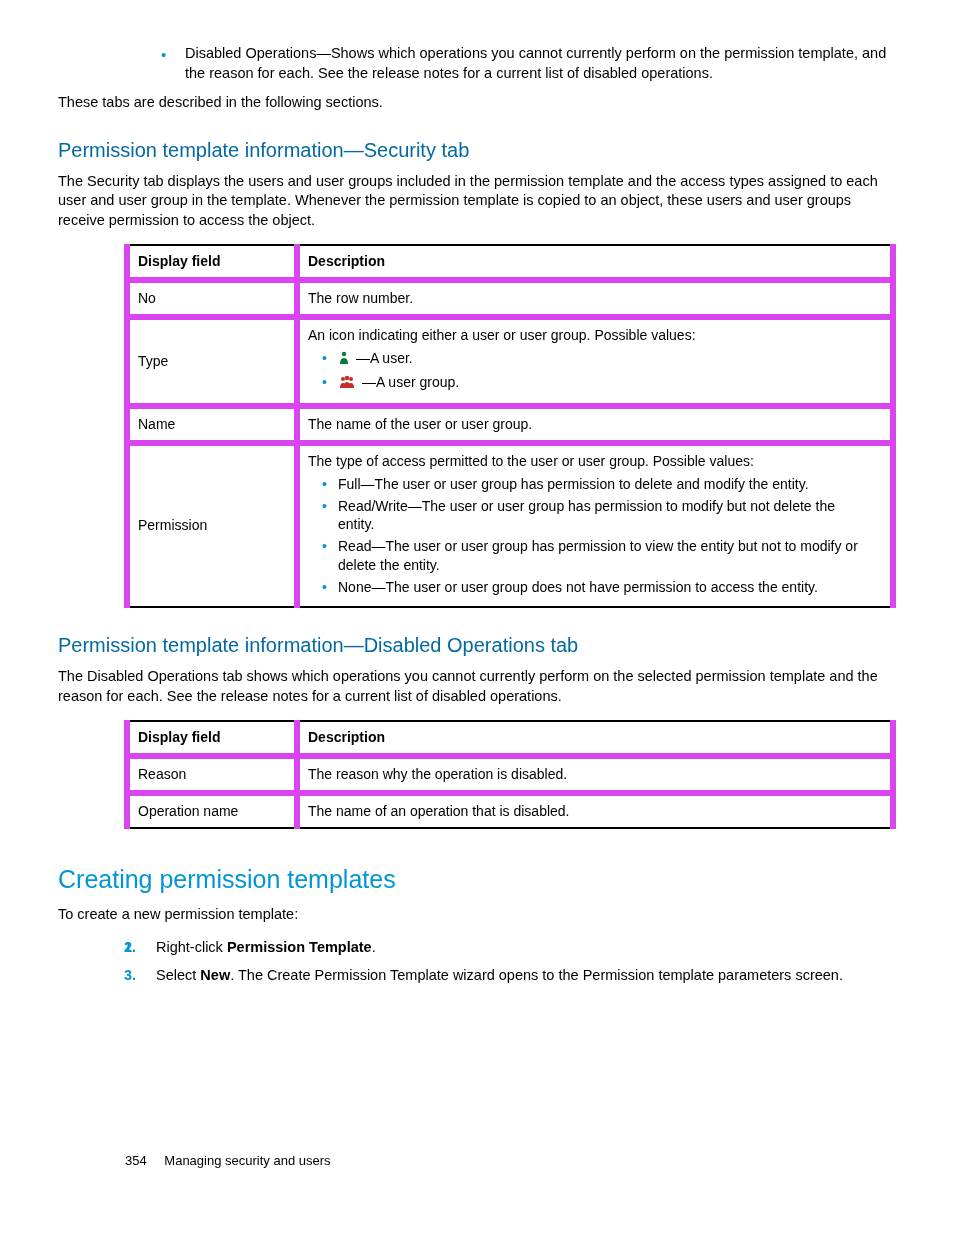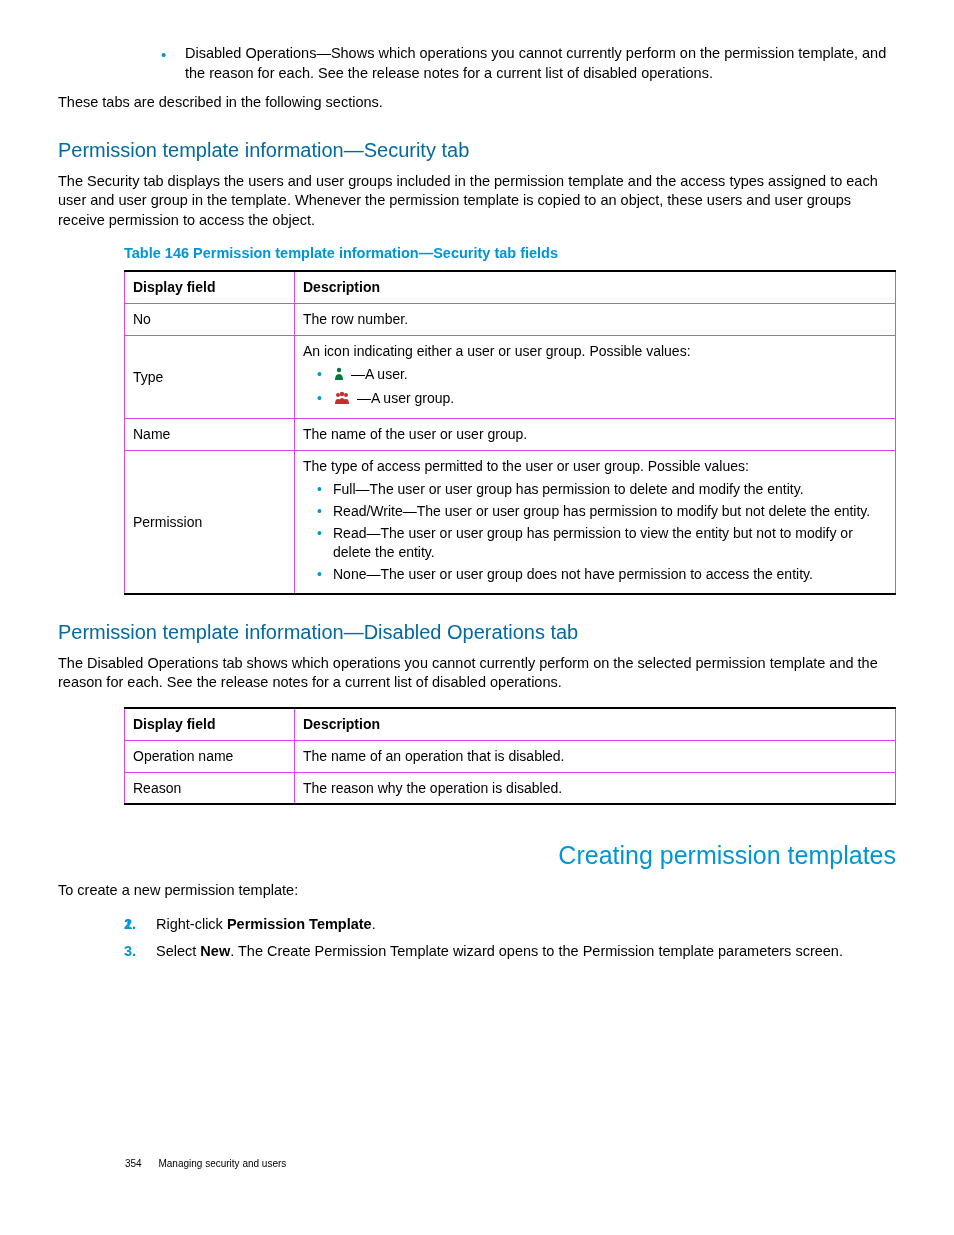--- a/index.html
+++ b/index.html
@@ -44,36 +44,35 @@
     color: #0369a1;
     font-weight: 300;
     font-size: 20px;
     margin: 24px 0 8px 0;
   }
   h2.sec {
     color: #0096d6;
     font-weight: 300;
     font-size: 25px;
     margin: 34px 0 8px 0;
-    text-align: right;
   }
   .table-caption {
     color: #0096d6;
     font-weight: bold;
     font-size: 14.5px;
     margin: 14px 0 6px 0;
   }
   table.doc {
     border-collapse: collapse;
     width: 100%;
     margin: 4px 0 10px 0;
     border-radius: 23px;
   }
   table.doc th, table.doc td {
-    border: 1px solid #d946ef;
+    border: 6px solid #d946ef;
     padding: 6px 8px;
     text-align: left;
     vertical-align: middle;
     font-size: 14px;
   }
   table.doc th {
     font-weight: bold;
     border-top: 2.5px solid #000;
   }
   table.doc tr:last-child td { border-bottom: 2.5px solid #000; }
@@ -119,39 +118,38 @@
     left: 0;
     top: 0;
     color: #0096d6;
     font-weight: bold;
   }
   .bold { font-weight: bold; }
   .footer {
     position: absolute;
     left: 125px;
     bottom: 65px;
-    font-size: 10px;
+    font-size: 13px;
   }
   .footer .pg { margin-right: 14px; }
 </style>
 </head>
 <body>
 
 <div class="page">
 
   <ul class="top-bullet">
     <li><span>Disabled Operations—Shows which operations you cannot currently perform on the permission template, and the reason for each. See the release notes for a current list of disabled operations.</span></li>
   </ul>
 
   <p class="para body-indent">These tabs are described in the following sections.</p>
 
   <h3 class="sub">Permission template information—Security tab</h3>
   <p class="para body-indent">The Security tab displays the users and user groups included in the permission template and the access types assigned to each user and user group in the template. Whenever the permission template is copied to an object, these users and user groups receive permission to access the object.</p>
   <div class="body-indent">
-    <div class="table-caption">Table 146 Permission template information—Security tab fields</div>
     <table class="doc">
       <tbody>
           <tr>
         <th class="col-field">Display field</th>
         <th>Description</th>
       </tr>
       <tr>
         <td>No</td>
         <td>The row number.</td>
       </tr>
@@ -212,26 +210,26 @@
   <h3 class="sub">Permission template information—Disabled Operations tab</h3>
   <p class="para body-indent">The Disabled Operations tab shows which operations you cannot currently perform on the selected permission template and the reason for each. See the release notes for a current list of disabled operations.</p>
   <div class="body-indent">
     <table class="doc">
       <tbody>
           <tr>
         <th class="col-field">Display field</th>
         <th>Description</th>
       </tr>
       <tr>
+        <td>Reason</td>
+        <td>The reason why the operation is disabled.</td>
+      </tr>
+      <tr>
         <td>Operation name</td>
         <td>The name of an operation that is disabled.</td>
-      </tr>
-      <tr>
-        <td>Reason</td>
-        <td>The reason why the operation is disabled.</td>
       </tr>
     </tbody>
       </table>
   </div>
 
   <h2 class="sec">Creating permission templates</h2>
   <p class="para body-indent">To create a new permission template:</p>
   <div class="body-indent">
     <ol class="steps">
       <li>

